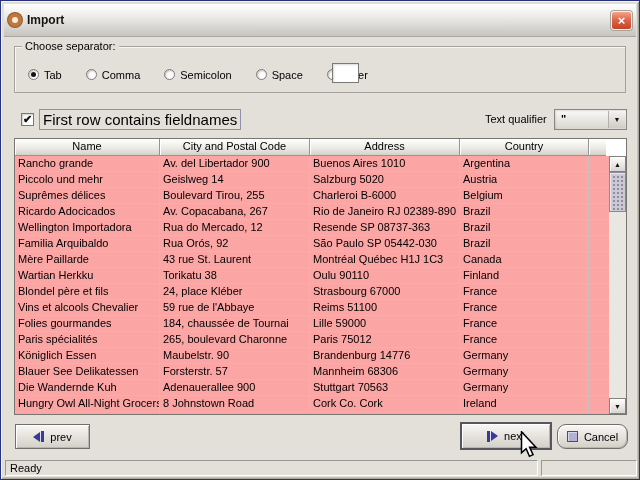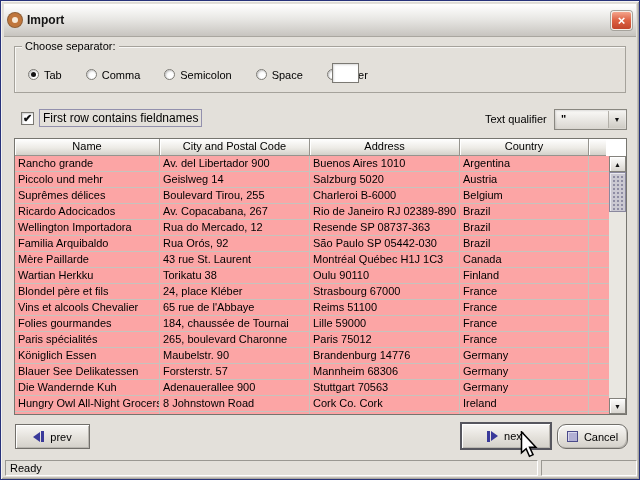--- a/index.html
+++ b/index.html
@@ -41,21 +41,21 @@
     position:absolute; left:331px; top:62px; width:27px; height:20px;
     border:1px solid #7b7973; box-shadow:inset 1px 1px 2px rgba(0,0,0,.15);
     background:#fff; font:11px "Liberation Sans", sans-serif; padding:0 3px;
   }
   .check-row { position:absolute; left:20px; top:108px; display:flex; align-items:center; gap:5px; }
   .checkbox {
     width:13px; height:13px; background:#fff; border:1px solid #7b7973;
     box-shadow:inset 1px 1px 2px rgba(0,0,0,.2);
     font-size:11px; font-weight:bold; line-height:11px; text-align:center; color:#111;
   }
-  .check-label { font-size:12px; border:1px solid #9290ad; padding:1px 3px; }
+  .check-label { font-size:15px; border:1px solid #9290ad; padding:1px 3px; }
   .tq-label { position:absolute; left:484px; top:112px; font-size:11px; }
   .dropdown {
     position:absolute; left:553px; top:108px; width:73px; height:21px;
     border:1px solid #898780; background:linear-gradient(#fbfaf8, #d9d6d0);
     box-shadow:inset 1px 1px 2px rgba(0,0,0,.12);
   }
   .dd-value { position:absolute; left:6px; top:3px; font-size:11px; font-weight:bold; }
   .dd-arrow {
     position:absolute; right:1px; top:1px; bottom:1px; width:17px;
     background:linear-gradient(#f4f3f0, #cfccc5); border-left:1px solid #b3b0a9;
@@ -228,21 +228,21 @@
           <div class="tcell c3">Finland</div>
         </div>
         <div class="trow">
           <div class="tcell c0">Blondel père et fils</div>
           <div class="tcell c1">24, place Kléber</div>
           <div class="tcell c2">Strasbourg 67000</div>
           <div class="tcell c3">France</div>
         </div>
         <div class="trow">
           <div class="tcell c0">Vins et alcools Chevalier</div>
-          <div class="tcell c1">65 rue de l'Abbaye</div>
+          <div class="tcell c1">59 rue de l'Abbaye</div>
           <div class="tcell c2">Reims 51100</div>
           <div class="tcell c3">France</div>
         </div>
         <div class="trow">
           <div class="tcell c0">Folies gourmandes</div>
           <div class="tcell c1">184, chaussée de Tournai</div>
           <div class="tcell c2">Lille 59000</div>
           <div class="tcell c3">France</div>
         </div>
         <div class="trow">

